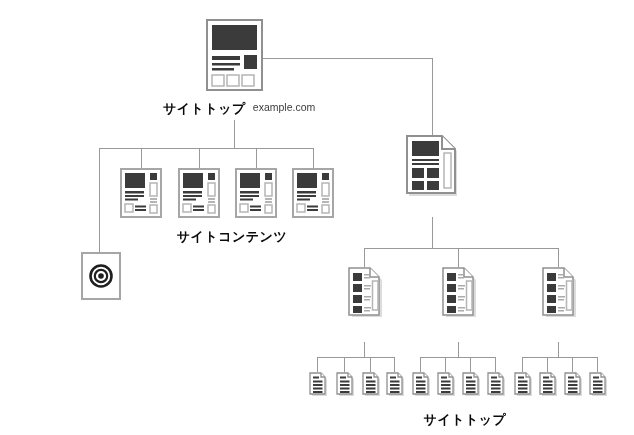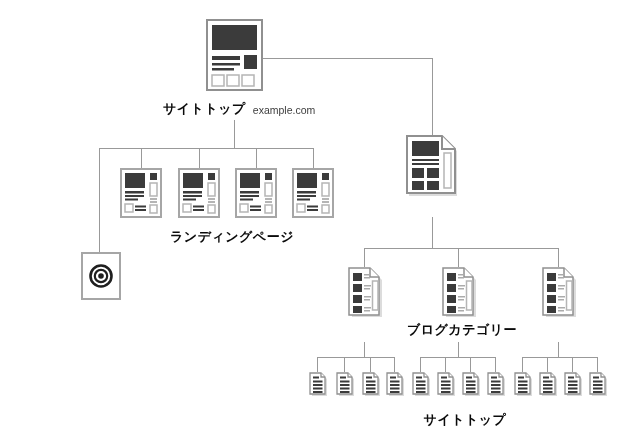--- a/index.html
+++ b/index.html
@@ -8,21 +8,21 @@
     background:var(--bg,#ffffff);
     font-family:"Liberation Sans","DejaVu Sans",sans-serif;
     overflow:hidden;
   }
   #canvas{position:relative;width:634px;height:435px;background:var(--bg,#ffffff);}
   .line{position:absolute;background:var(--line,#999999);z-index:1;}
   .line.h{height:1px;}
   .line.v{width:1px;}
   .node{position:absolute;z-index:2;display:block;}
   .label-row{
-    position:absolute;z-index:3;display:flex;align-items:flex-end;gap:7px;
+    position:absolute;z-index:3;display:flex;align-items:flex-start;gap:7px;
     white-space:nowrap;
   }
   .jp{
     font-weight:bold;font-size:13px;line-height:15px;
     color:var(--text,#0a0a0a);letter-spacing:0.5px;white-space:nowrap;
   }
   .url{font-weight:normal;font-size:10.5px;color:var(--url,#3d3d3d);white-space:nowrap;}
   .centered{transform:translateX(-50%);}
   
   .dk{fill:var(--dark,#3b3b3b);}
@@ -71,24 +71,21 @@
   </svg>
 
   <svg class="node" style="left:81px;top:252px" width="40" height="48" viewBox="0 0 40 48">
     <rect x="1" y="1" width="38" height="46" class="pg2" stroke-width="2"></rect>
     <circle cx="20" cy="24" r="10.5" class="ring" stroke-width="2.6"></circle>
     <circle cx="20" cy="24" r="6.2" class="ring" stroke-width="2.2"></circle>
     <circle cx="20" cy="24" r="2.8" class="dot"></circle>
   </svg>
 
   <div class="label-row centered" style="left:232px;top:229px">
-    <span class="jp">ランディングページ</span>
-  </div>
-  <div class="label-row centered" style="left:462px;top:322px">
-    <span class="jp">ブログカテゴリー</span>
+    <span class="jp">サイトコンテンツ</span>
   </div>
   <div class="label-row centered" style="left:465px;top:412px">
     <span class="jp">サイトトップ</span>
   </div>
 
 <svg class="node" width="42" height="50" viewBox="0 0 42 50" style="left: 120px; top: 168px;">
       <rect x="1" y="1" width="40" height="48" class="pg2" stroke-width="2"></rect>
       <rect x="5" y="5" width="20" height="15" class="dk"></rect>
       <rect x="30" y="5" width="7" height="7" class="dk"></rect>
       <rect x="30" y="15" width="7" height="13" class="outl"></rect>

